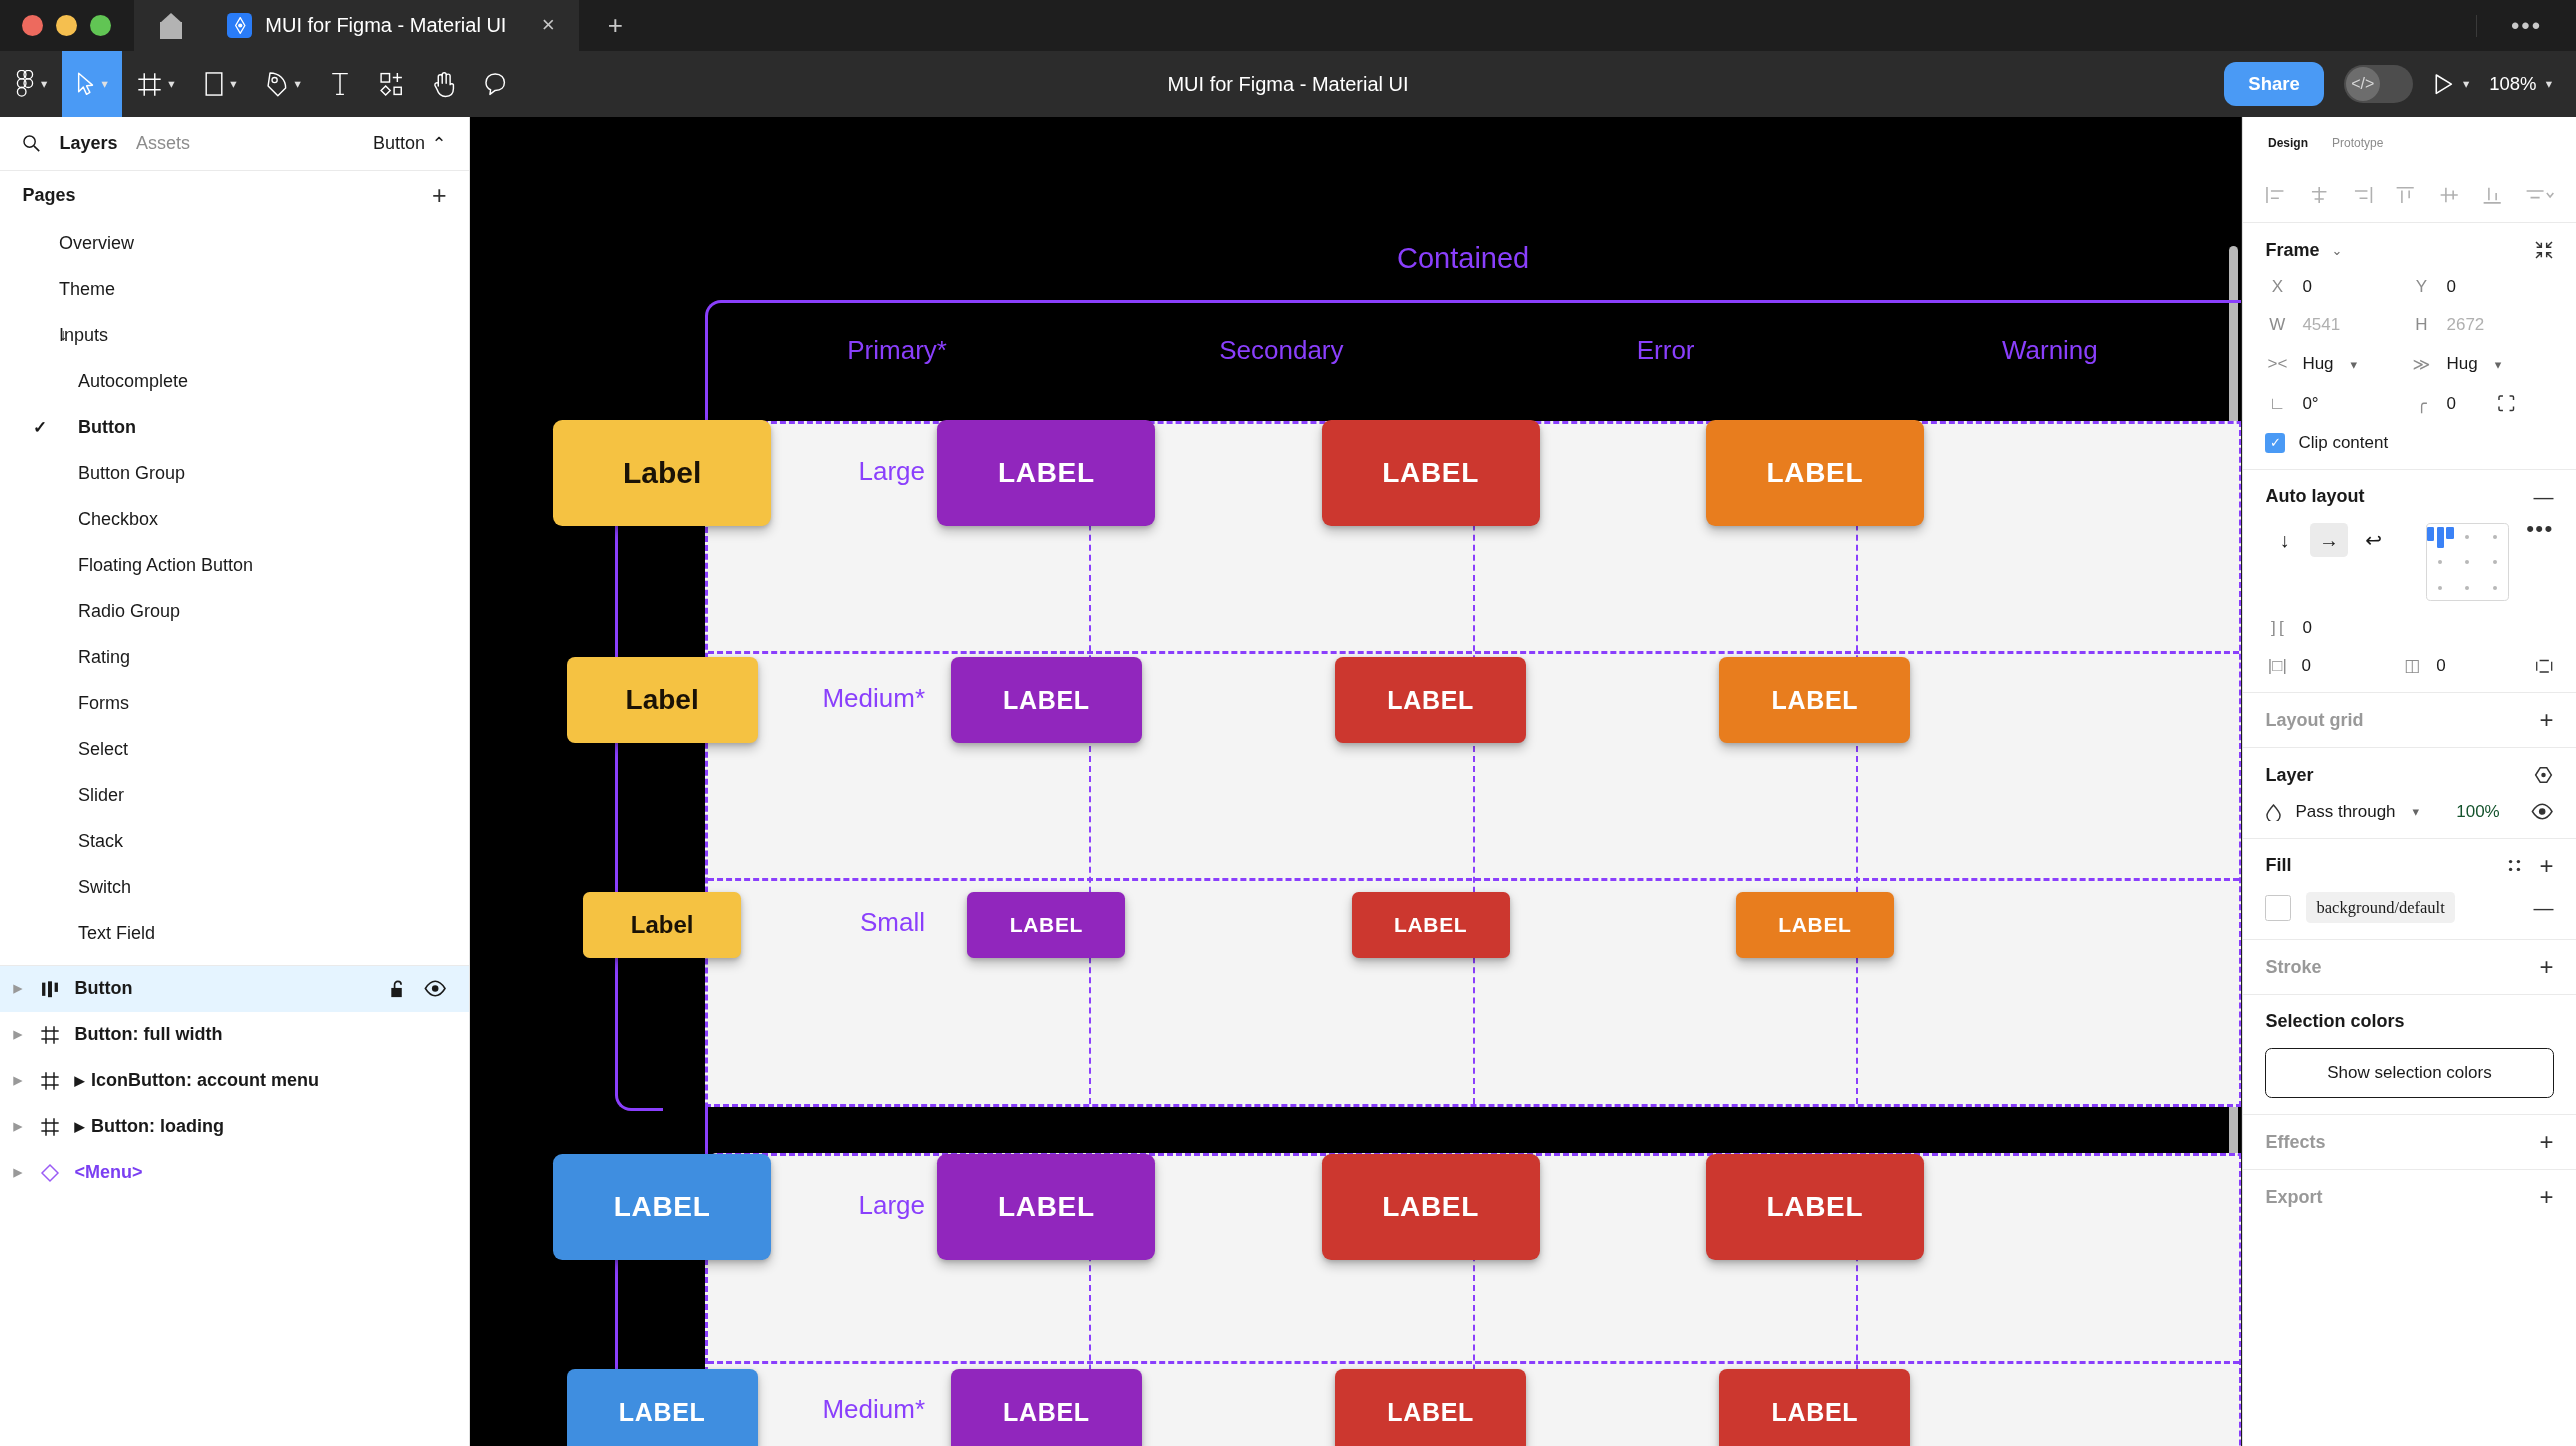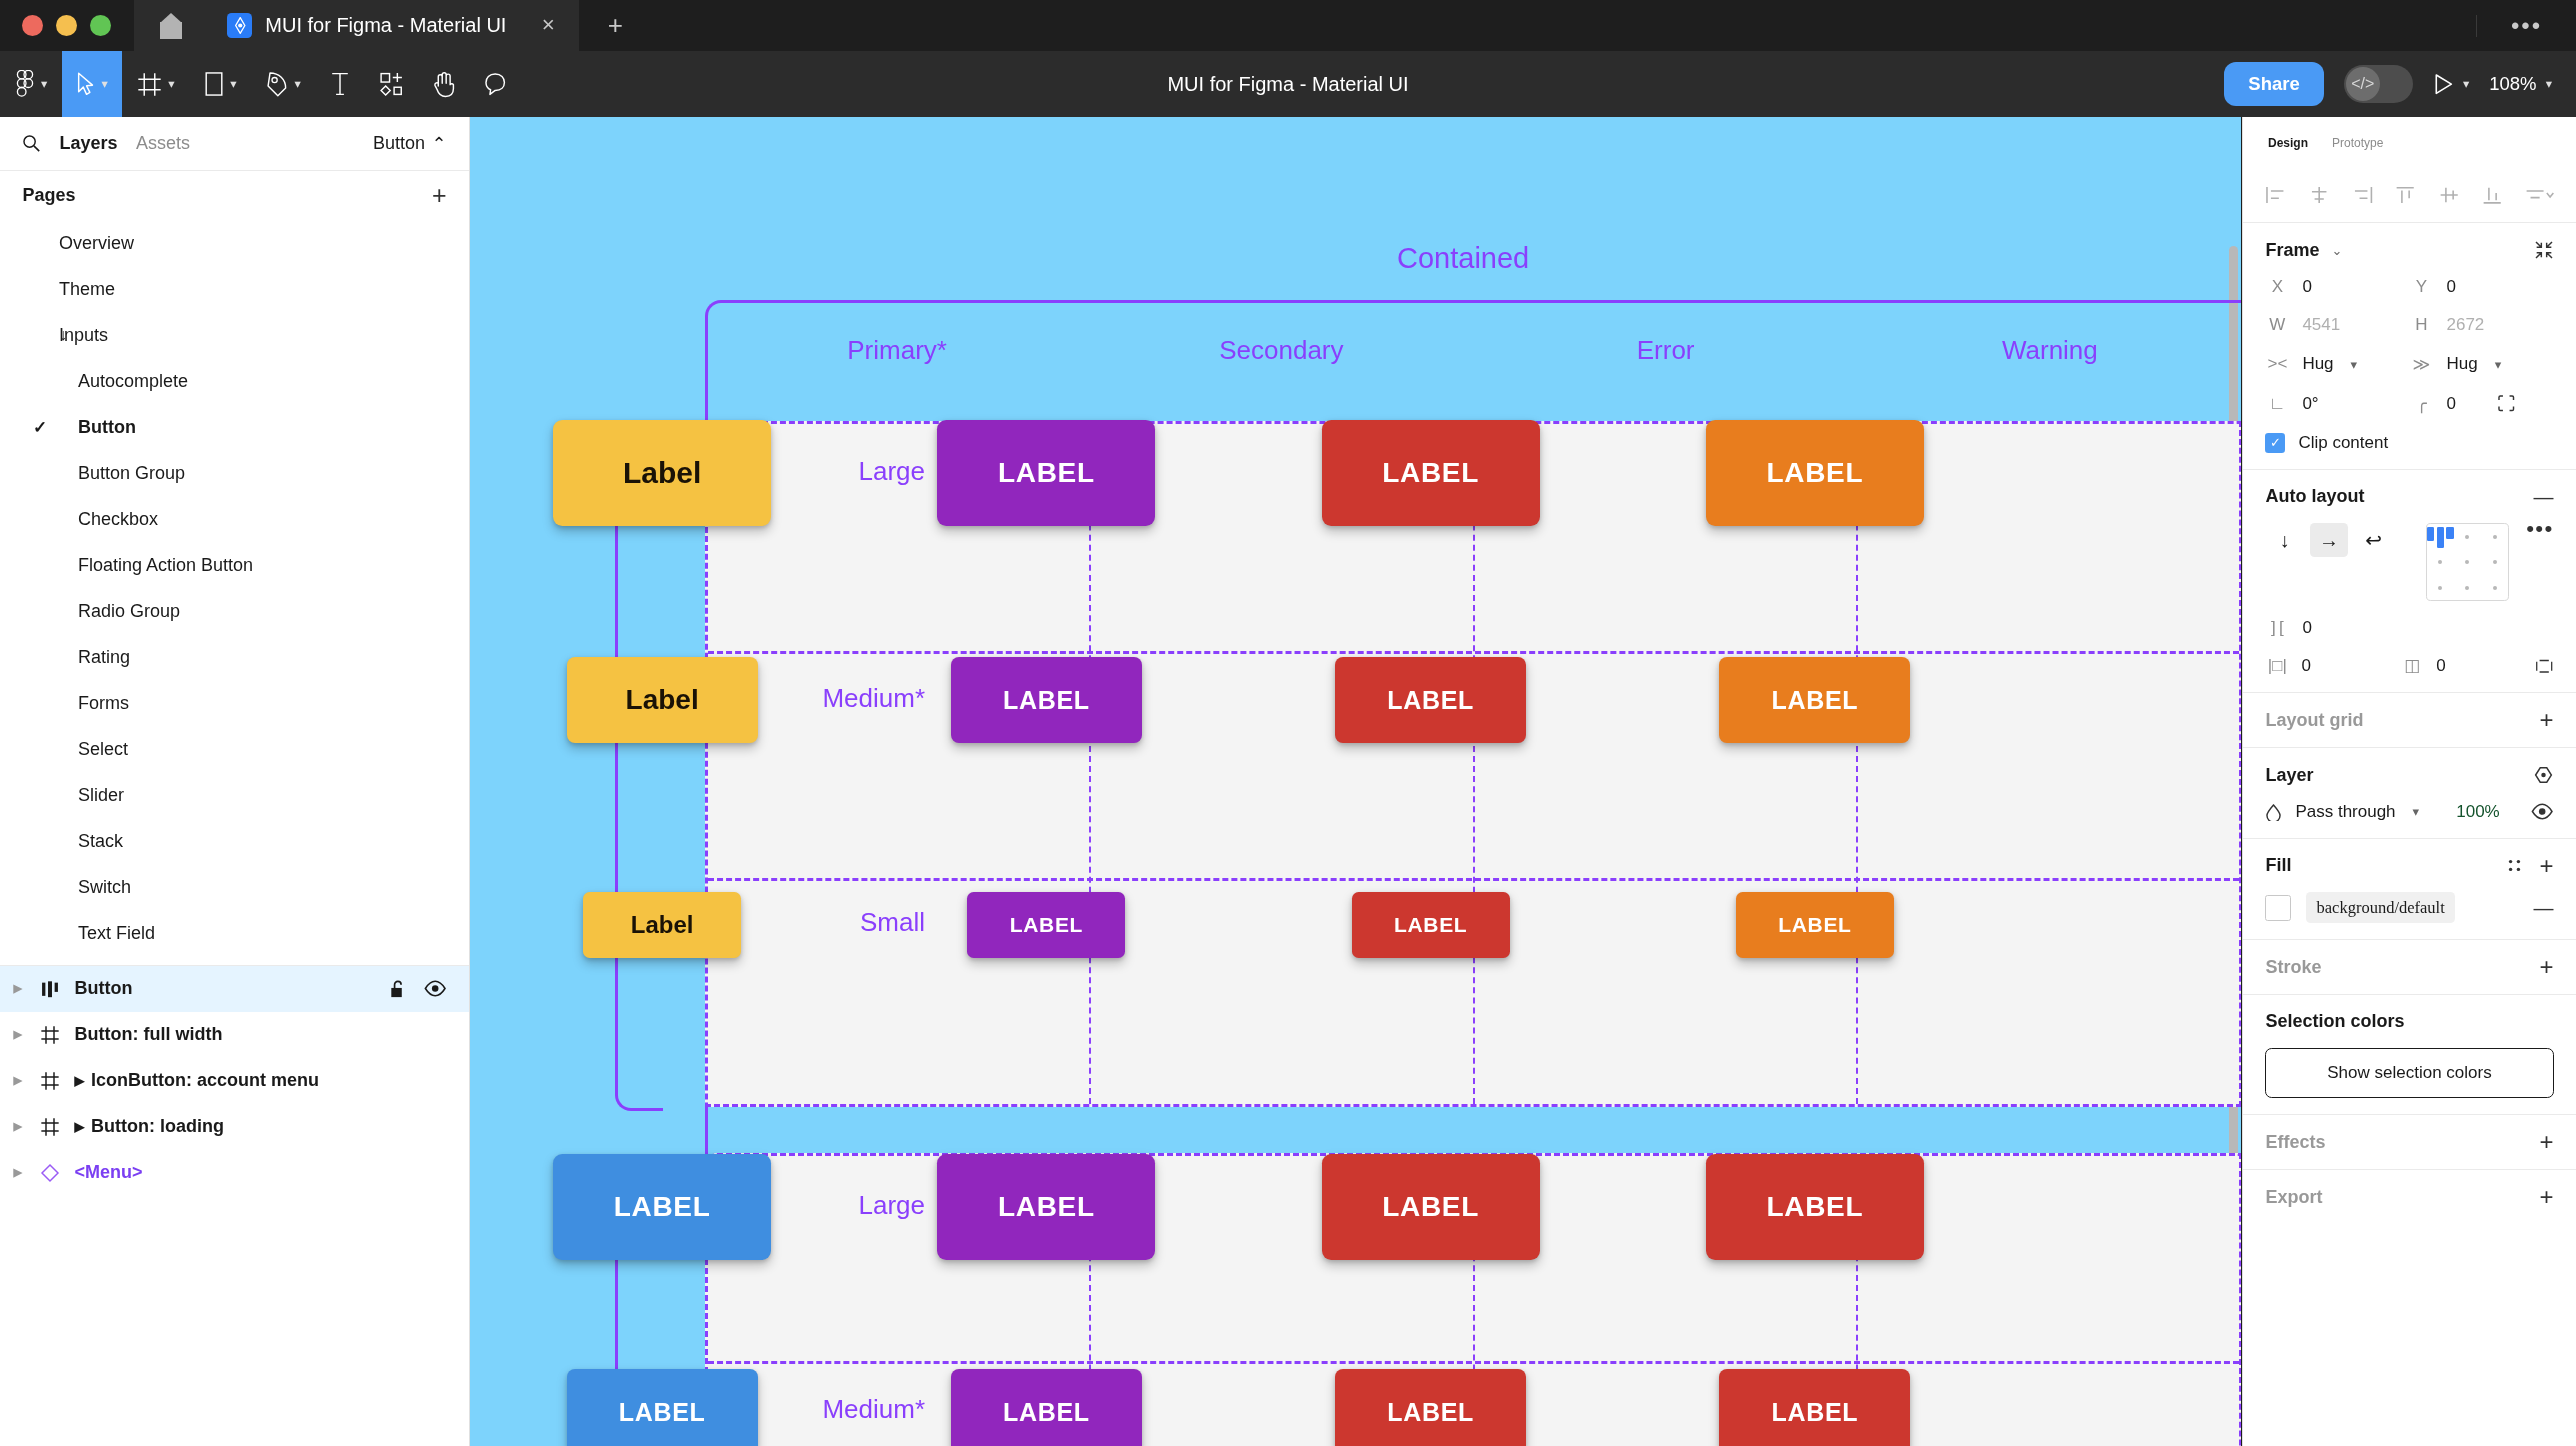--- a/index.html
+++ b/index.html
@@ -154,21 +154,21 @@
   .li-caret { width: 17px; color: #999; font-size: 11.2px; text-align: center; flex-shrink: 0; }
   .li-icon { width: 22.4px; display: flex; align-items: center; justify-content: center; flex-shrink: 0; }
   .li-tri { font-size: 13px; color: #1a1a1a; margin-right: -6.6px; }
   .li-label.menu { color: #7b3ff2; font-weight: 700; }
   .li-right { margin-left: auto; display: flex; align-items: center; gap: 17px; }
 
   
   .canvas {
     position: absolute; top: 117px; left: 470px;
     width: 1771px; height: 1329px;
-    background: #7dd3fc; overflow: hidden;
+    background: #000000; overflow: hidden;
   }
   .contained-lbl {
     position: absolute; top: 125px; left: 927px;
     color: #8a3ffc; font-size: 29px; white-space: nowrap;
   }
   .vscroll {
     position: absolute; right: 2.6px; top: 129px;
     width: 9.2px; height: 1194px; border-radius: 4.6px; background: #b8b8b8;
   }
 

